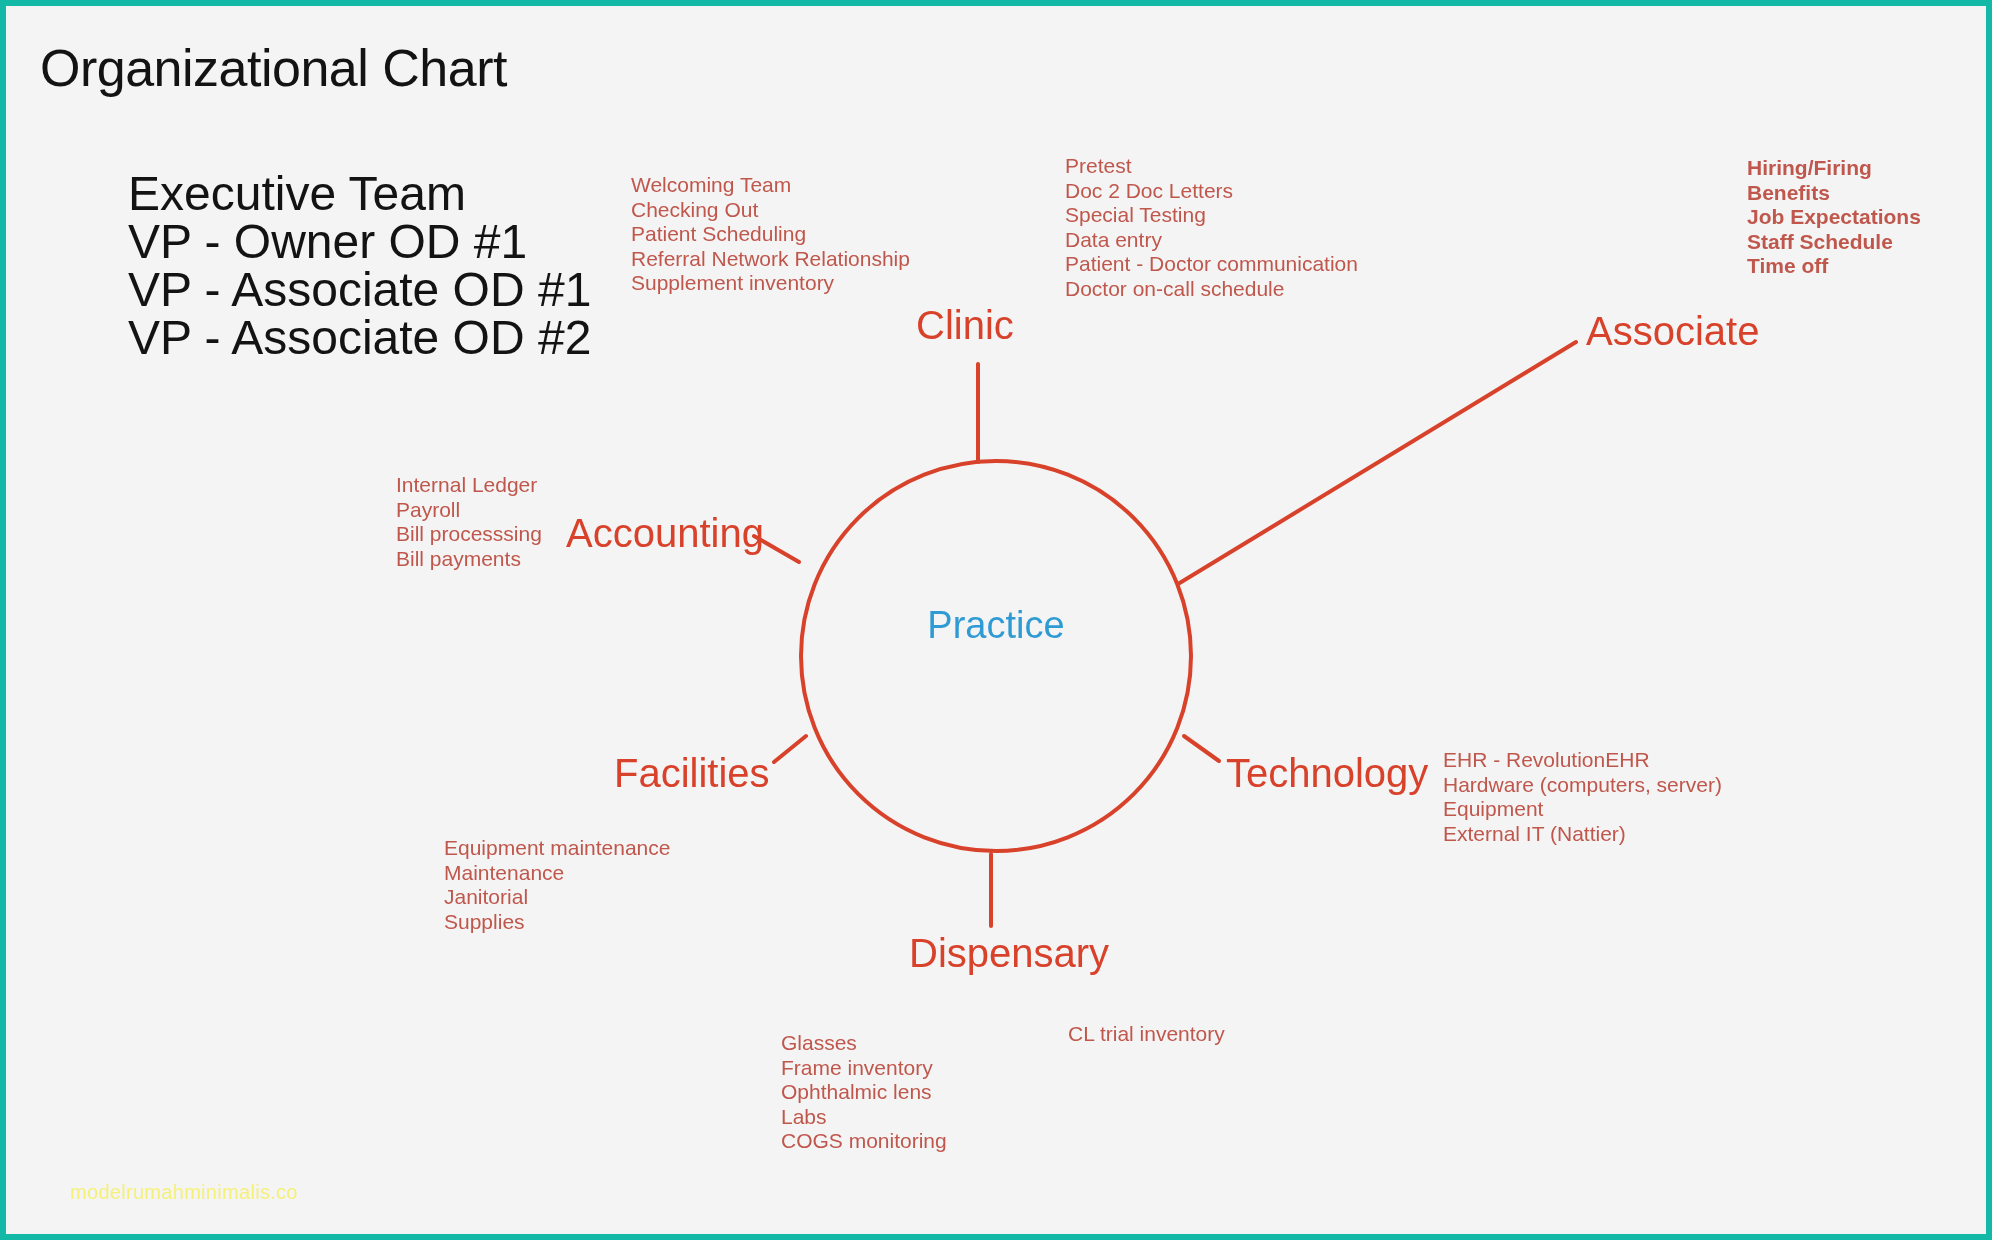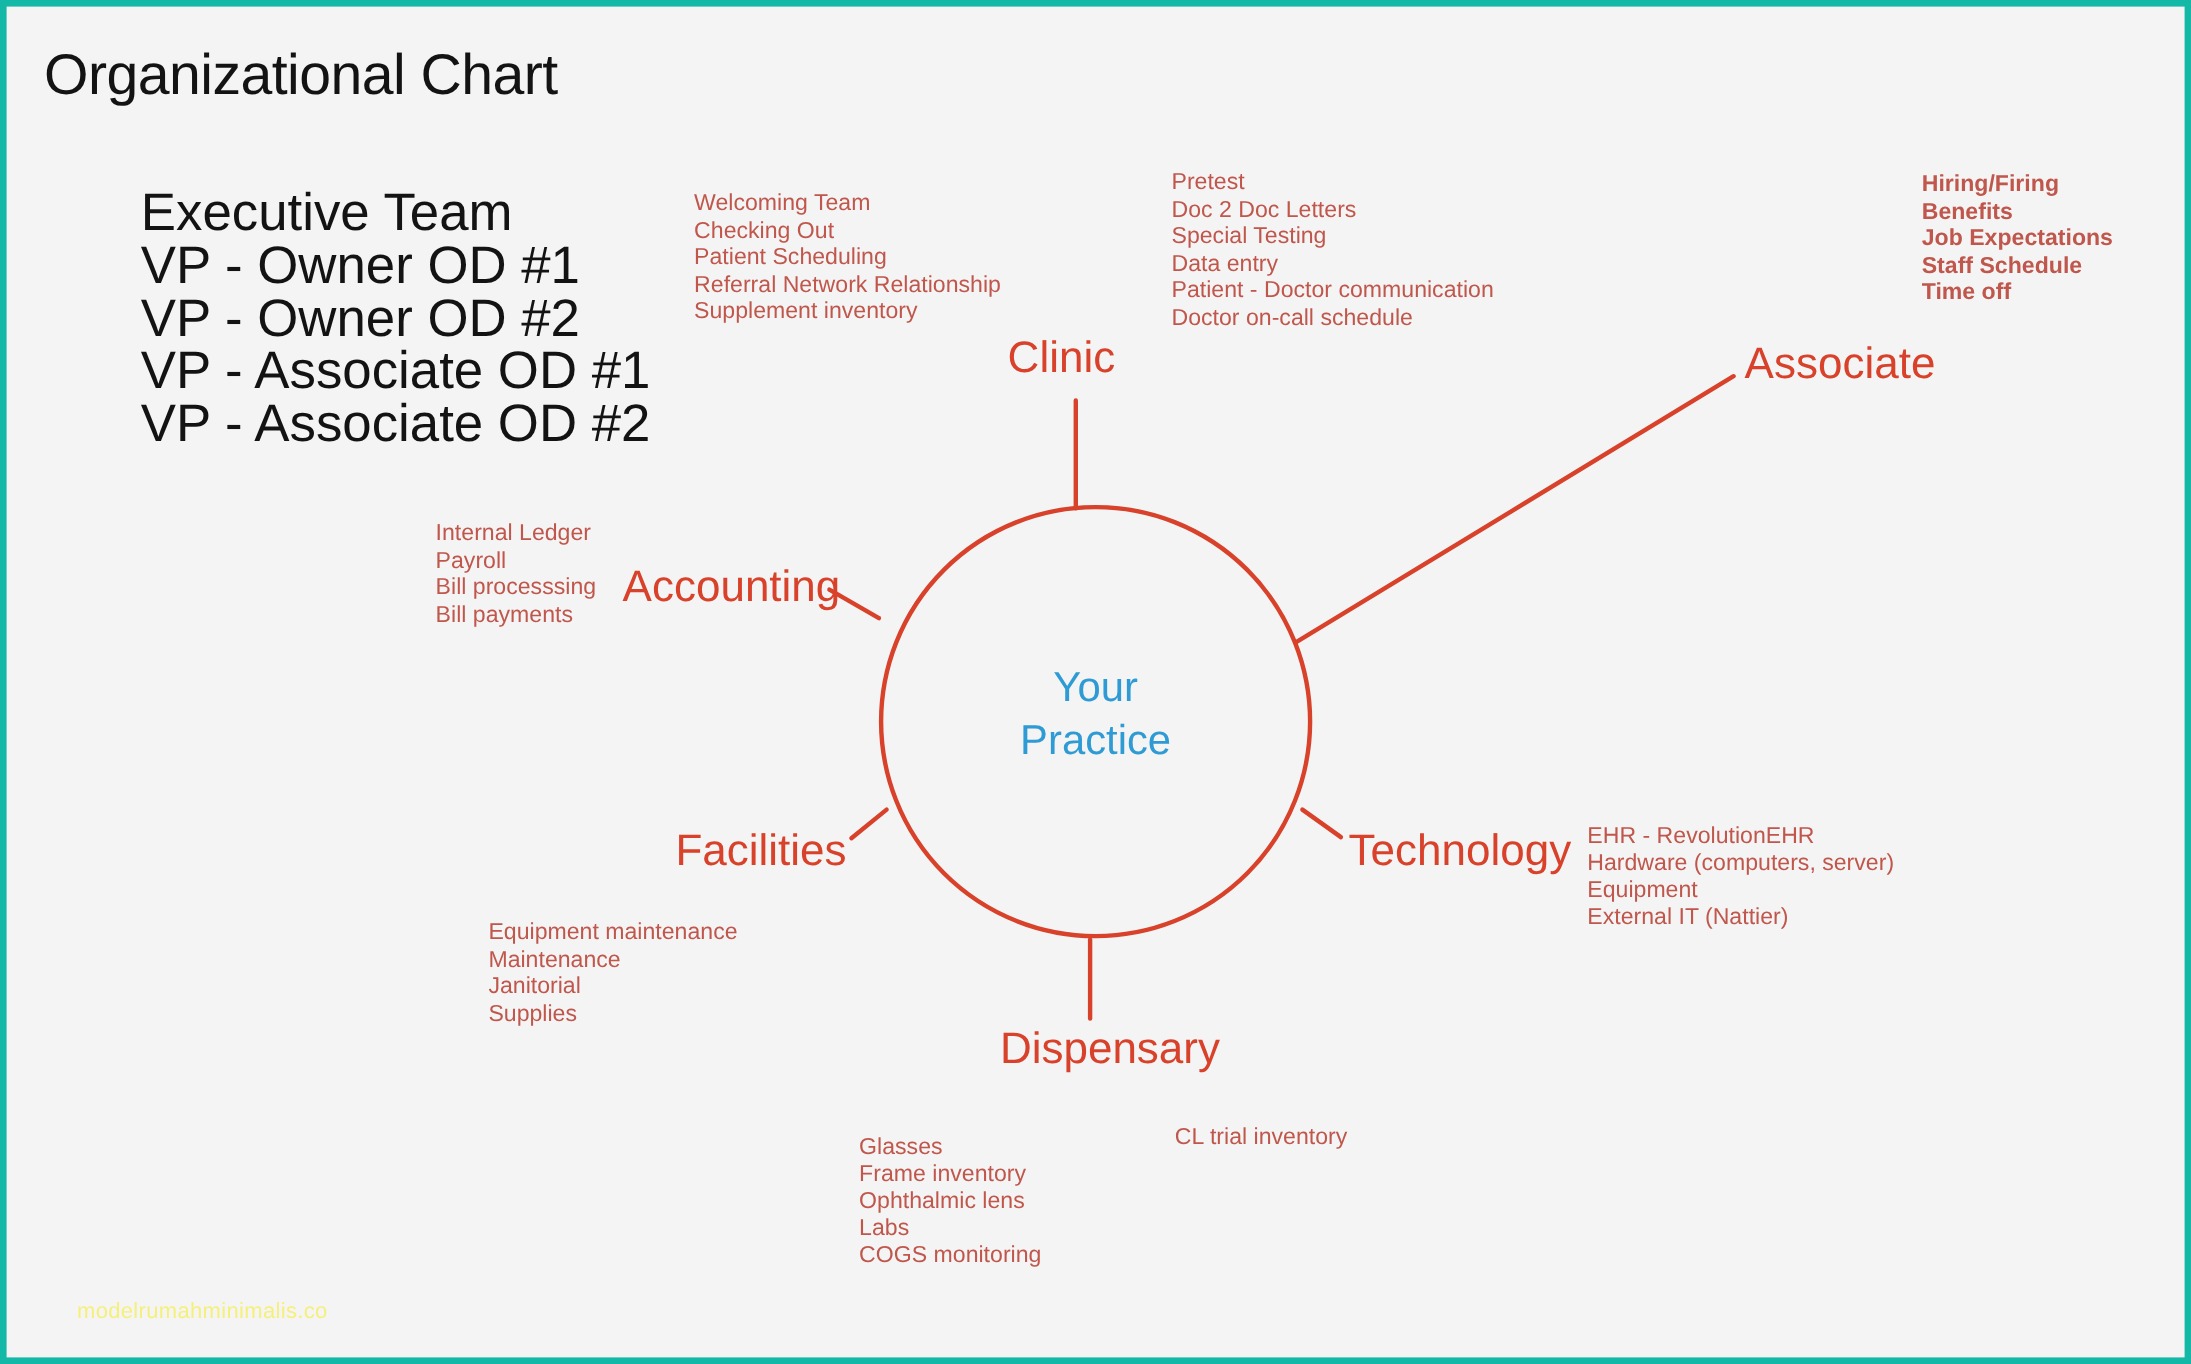--- a/index.html
+++ b/index.html
@@ -90,21 +90,20 @@
     <line x1="985" y1="848" x2="985" y2="920" stroke="#d8412a" stroke-width="4" stroke-linecap="round"></line>
     <line x1="800" y1="730" x2="768" y2="756" stroke="#d8412a" stroke-width="4" stroke-linecap="round"></line>
     <line x1="793" y1="556" x2="748" y2="530" stroke="#d8412a" stroke-width="4" stroke-linecap="round"></line>
   </svg>
 
   <div class="abs" id="page-title">Organizational Chart</div>
 
   <div class="abs" id="exec-block">
     <div>Executive Team</div>
     <div>VP - Owner OD #1</div>
-    <div>VP - Owner OD #2</div>
     <div>VP - Associate OD #1</div>
     <div>VP - Associate OD #2</div>
   </div>
 
   <div class="abs branch-label" style="left:910px; top:297px;">Clinic</div>
 
   <div class="abs detail-list" style="left:625px; top:167px;">
     <div>Welcoming Team</div>
     <div>Checking Out</div>
     <div>Patient Scheduling</div>
@@ -166,19 +165,18 @@
     <div>Ophthalmic lens</div>
     <div>Labs</div>
     <div>COGS monitoring</div>
   </div>
 
   <div class="abs detail-list" style="left:1062px; top:1016px;">
     <div>CL trial inventory</div>
   </div>
 
   <div class="abs" id="hub-label">
-    <div>Your</div>
     <div>Practice</div>
   </div>
 
   <div class="abs" id="watermark">modelrumahminimalis.co</div>
 
 </div>
 
 </body></html>

